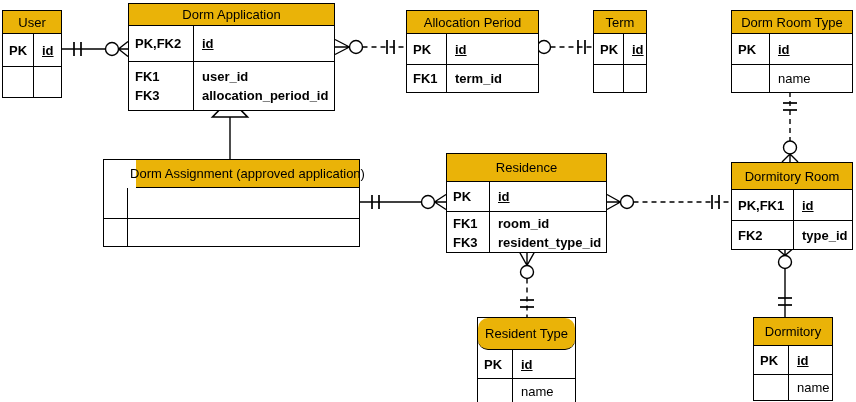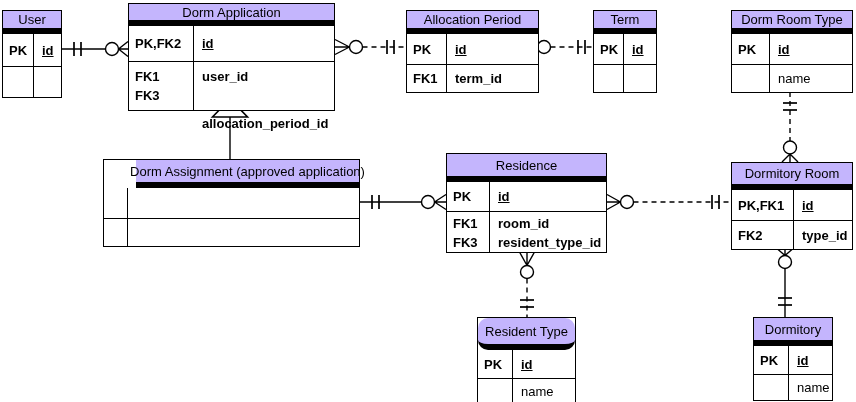--- a/index.html
+++ b/index.html
@@ -5,21 +5,21 @@
   html,body{margin:0;padding:0;background:#fff;}
   #stage{position:relative;width:856px;height:402px;background:#fff;overflow:hidden;
          font-family:"Liberation Sans", sans-serif;color:#000;}
   #wires{position:absolute;left:0;top:0;width:856px;height:402px;}
   .rel{stroke:#000;stroke-width:1.4;fill:none;}
   .dashed{stroke-dasharray:5 4;}
   .tick{stroke:#000;stroke-width:1.7;}
   .ring{fill:#fff;stroke:#000;stroke-width:1.4;}
   .tri{fill:#fff;stroke:#000;stroke-width:1.6;}
   .entity{position:absolute;box-sizing:border-box;border:1px solid #000;background:#fff;font-size:13px;}
-  .ehead{box-sizing:border-box;border-bottom:6px solid #000000;background:#c4b5fd;
+  .ehead{box-sizing:border-box;border-bottom:1px solid #000000;background:#eab308;
          display:flex;align-items:center;justify-content:center;white-space:nowrap;}
   .erow{box-sizing:border-box;display:flex;}
   .erow + .erow{border-top:1px solid #000;}
   .ekey{box-sizing:border-box;border-right:1px solid #000;padding-left:6px;
         display:flex;flex-direction:column;justify-content:center;font-weight:bold;flex-shrink:0;}
   .eattr{box-sizing:border-box;padding-left:8px;display:flex;flex-direction:column;
          justify-content:center;font-weight:bold;flex-grow:1;white-space:nowrap;}
   .top{justify-content:flex-start;}
   .lh{line-height:19px;}
   .idu{text-decoration:underline;}
@@ -126,21 +126,21 @@
         </div>
       <div class="eattr">
           <span class="idu">id</span>
         </div>
     </div>
     <div class="erow" style="height:49px;">
       <div class="ekey top lh" style="width:65px;padding-top:5px;">
         <span>FK1</span>
         <span>FK3</span>
       </div>
-      <div class="eattr top lh" style="padding-top:5px;gap:28px;">
+      <div class="eattr top lh" style="padding-top:5px;">
         <span>user_id</span>
         <span>allocation_period_id</span>
       </div>
     </div>
   </div>
 
   <div class="entity" style="left:406px;top:10px;width:133px;">
     <div class="ehead" style="height:23px;">Allocation Period</div>
     <div class="erow" style="height:30px;">
       <div class="ekey" style="width:40px;">
@@ -153,21 +153,21 @@
     <div class="erow" style="height:28px;">
       <div class="ekey" style="width:40px;">
           <span>FK1</span>
         </div>
       <div class="eattr">
           <span>term_id</span>
         </div>
     </div>
   </div>
 
-  <div class="entity" style="left:593px;top:10px;width:64px;">
+  <div class="entity" style="left:593px;top:10px;width:54px;">
     <div class="ehead" style="height:23px;">Term</div>
     <div class="erow" style="height:30px;">
       <div class="ekey" style="width:30px;">
           <span>PK</span>
         </div>
       <div class="eattr">
           <span class="idu">id</span>
         </div>
     </div>
     <div class="erow" style="height:28px;">

